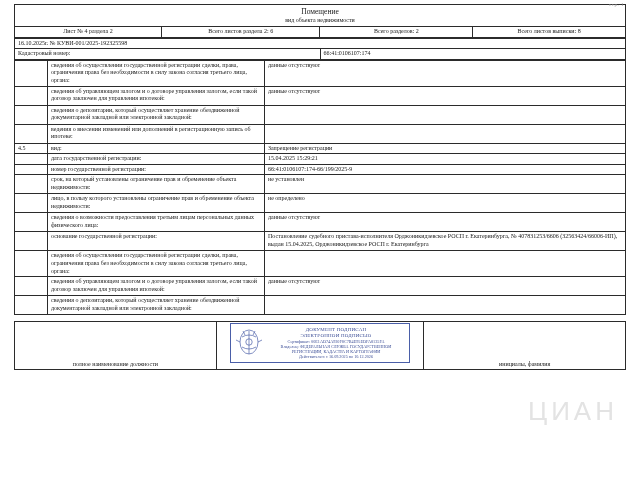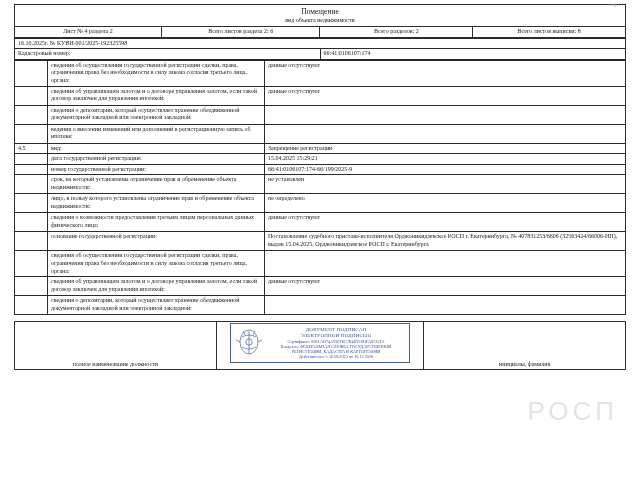--- a/index.html
+++ b/index.html
@@ -292,15 +292,15 @@
         <div class="st-title">ДОКУМЕНТ ПОДПИСАН</div>
         <div class="st-title">ЭЛЕКТРОННОЙ ПОДПИСЬЮ</div>
         <div>Сертификат: 00E1AD74A930F8C7B4E95EDFA8135FA</div>
         <div>Владелец: ФЕДЕРАЛЬНАЯ СЛУЖБА ГОСУДАРСТВЕННОЙ</div>
         <div>РЕГИСТРАЦИИ, КАДАСТРА И КАРТОГРАФИИ</div>
         <div>Действителен: с 16.09.2025 по 10.12.2026</div>
       </div>
     </div>
   </div>
 
-  <div class="watermark">РОСП</div>
+  <div class="watermark">ЦИАН</div>
 
 </div>
 
 </body></html>

